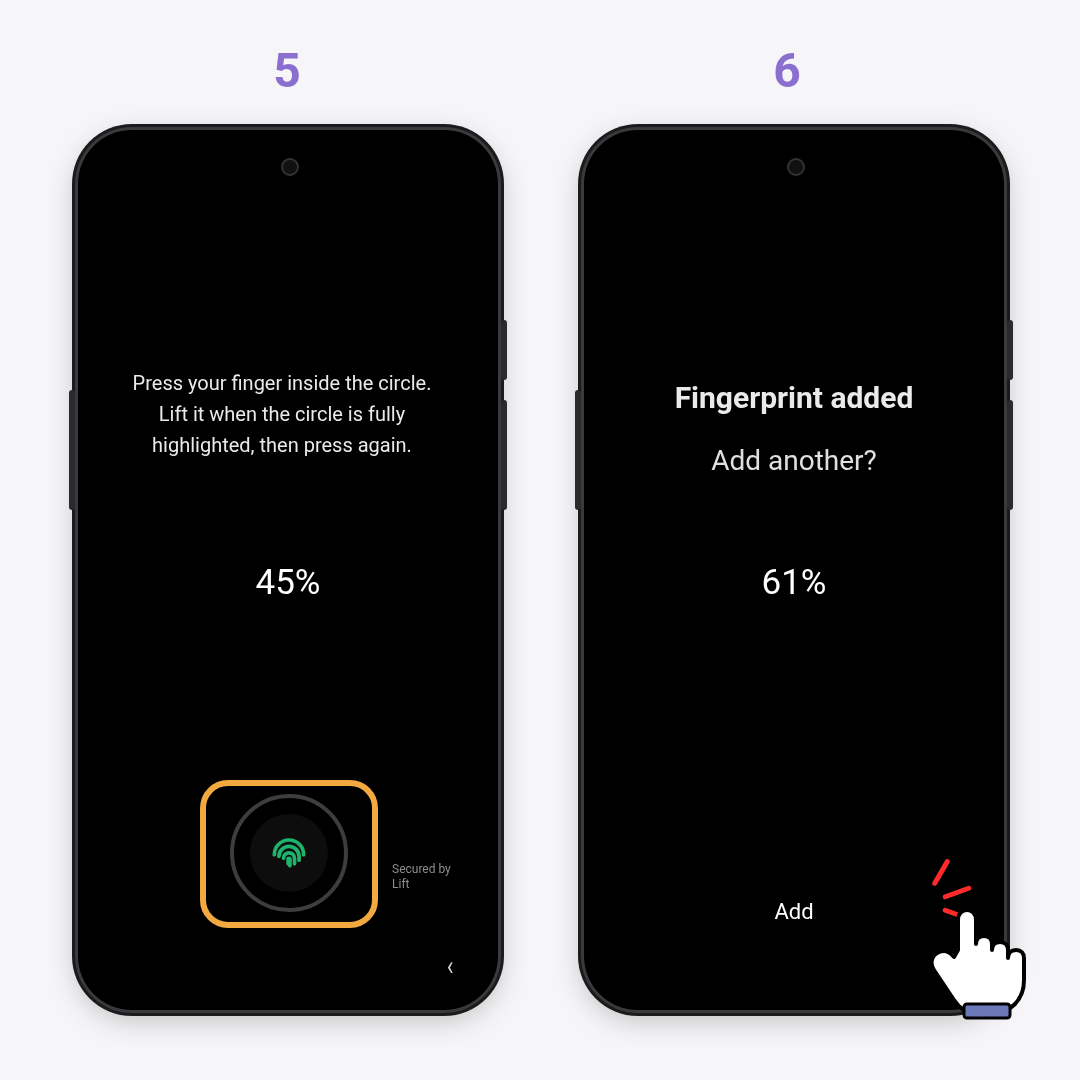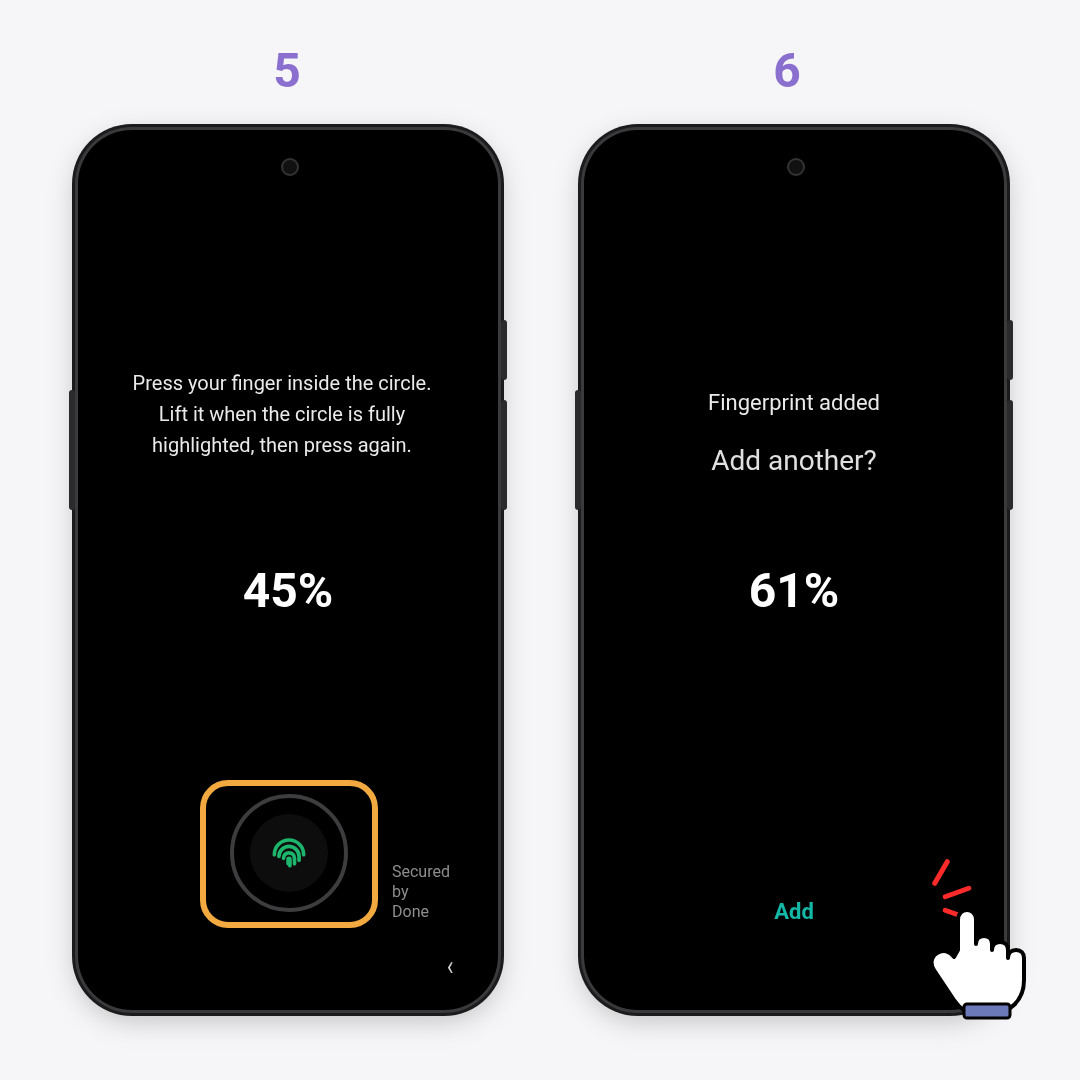--- a/index.html
+++ b/index.html
@@ -71,41 +71,42 @@
     top: 224px;
     left: 28px; right: 40px;
     text-align: center;
     font-size: 20px;
     line-height: 1.55;
     color: #eaeaea;
     font-weight: 400;
   }
   .title6 {
     position: absolute;
-    top: 246px;
-    left: 0; right: 0;
-    text-align: center;
-    font-size: 22px;
+    top: 236px;
+    left: 0; right: 0;
+    text-align: center;
+    font-size: 30px;
     color: #eaeaea;
+    font-weight: bold;
   }
   .sub6 {
     position: absolute;
     top: 300px;
     left: 0; right: 0;
     text-align: center;
     font-size: 28px;
     color: #e0e0e0;
   }
   .pct {
     position: absolute;
     top: 418px;
     left: 0; right: 0;
     text-align: center;
-    font-size: 48px;
-    font-weight: 700;
+    font-size: 35px;
+    font-weight: 400;
     color: #fff;
   }
 
   
   .fp-highlight {
     position: absolute;
     left: 108px;
     top: 636px;
     width: 178px;
     height: 148px;
@@ -132,21 +133,21 @@
     display: flex;
     align-items: center;
     justify-content: center;
   }
   .fp-inner svg { width: 44px; height: 44px; }
 
   .secured {
     position: absolute;
     right: 18px;
     top: 718px;
-    font-size: 16px;
+    font-size: 12px;
     line-height: 1.25;
     color: #8d8d90;
     text-align: left;
     width: 74px;
   }
 
   .nav-back {
     position: absolute;
     right: 30px;
     bottom: 14px;
@@ -160,22 +161,22 @@
     position: absolute;
     left: 0; right: 0;
     bottom: 60px;
     display: flex;
     justify-content: space-around;
     align-items: center;
     padding: 0 30px;
   }
   .text-btn {
     font-size: 22px;
-    color: #14b8a6;
-    font-weight: 700;
+    color: #ffffff;
+    font-weight: 400;
     padding: 12px 28px;
   }
   .done-wrap {
     position: relative;
   }
   .done-ring {
     position: absolute;
     left: -14px; top: -8px;
     right: -14px; bottom: -8px;
     border: 5px solid #ff2b2b;
@@ -234,21 +235,21 @@
           <path d="M4 14c0-4.4 3.6-8 8-8s8 3.6 8 8"></path>
           <path d="M6.5 15c0-3 2.5-5.5 5.5-5.5S17.5 12 17.5 15v2"></path>
           <path d="M9 16c0-1.7 1.3-3 3-3s3 1.3 3 3v3"></path>
           <path d="M11.5 19v-2.5c0-.3.2-.5.5-.5s.5.2.5.5V20"></path>
         </svg>
       </span>
     </div>
 
     <div class="secured">
       <span>Secured by</span><br>
-      <span>Done</span>
+      <span>Lift</span>
     </div>
 
     <div class="nav-back">‹</div>
   </div>
 </div>
 
 <div id="phone6" class="phone">
   <div class="btn-side btn-right-top"></div>
   <div class="btn-side btn-right-mid"></div>
   <div class="btn-side btn-left-power"></div>

